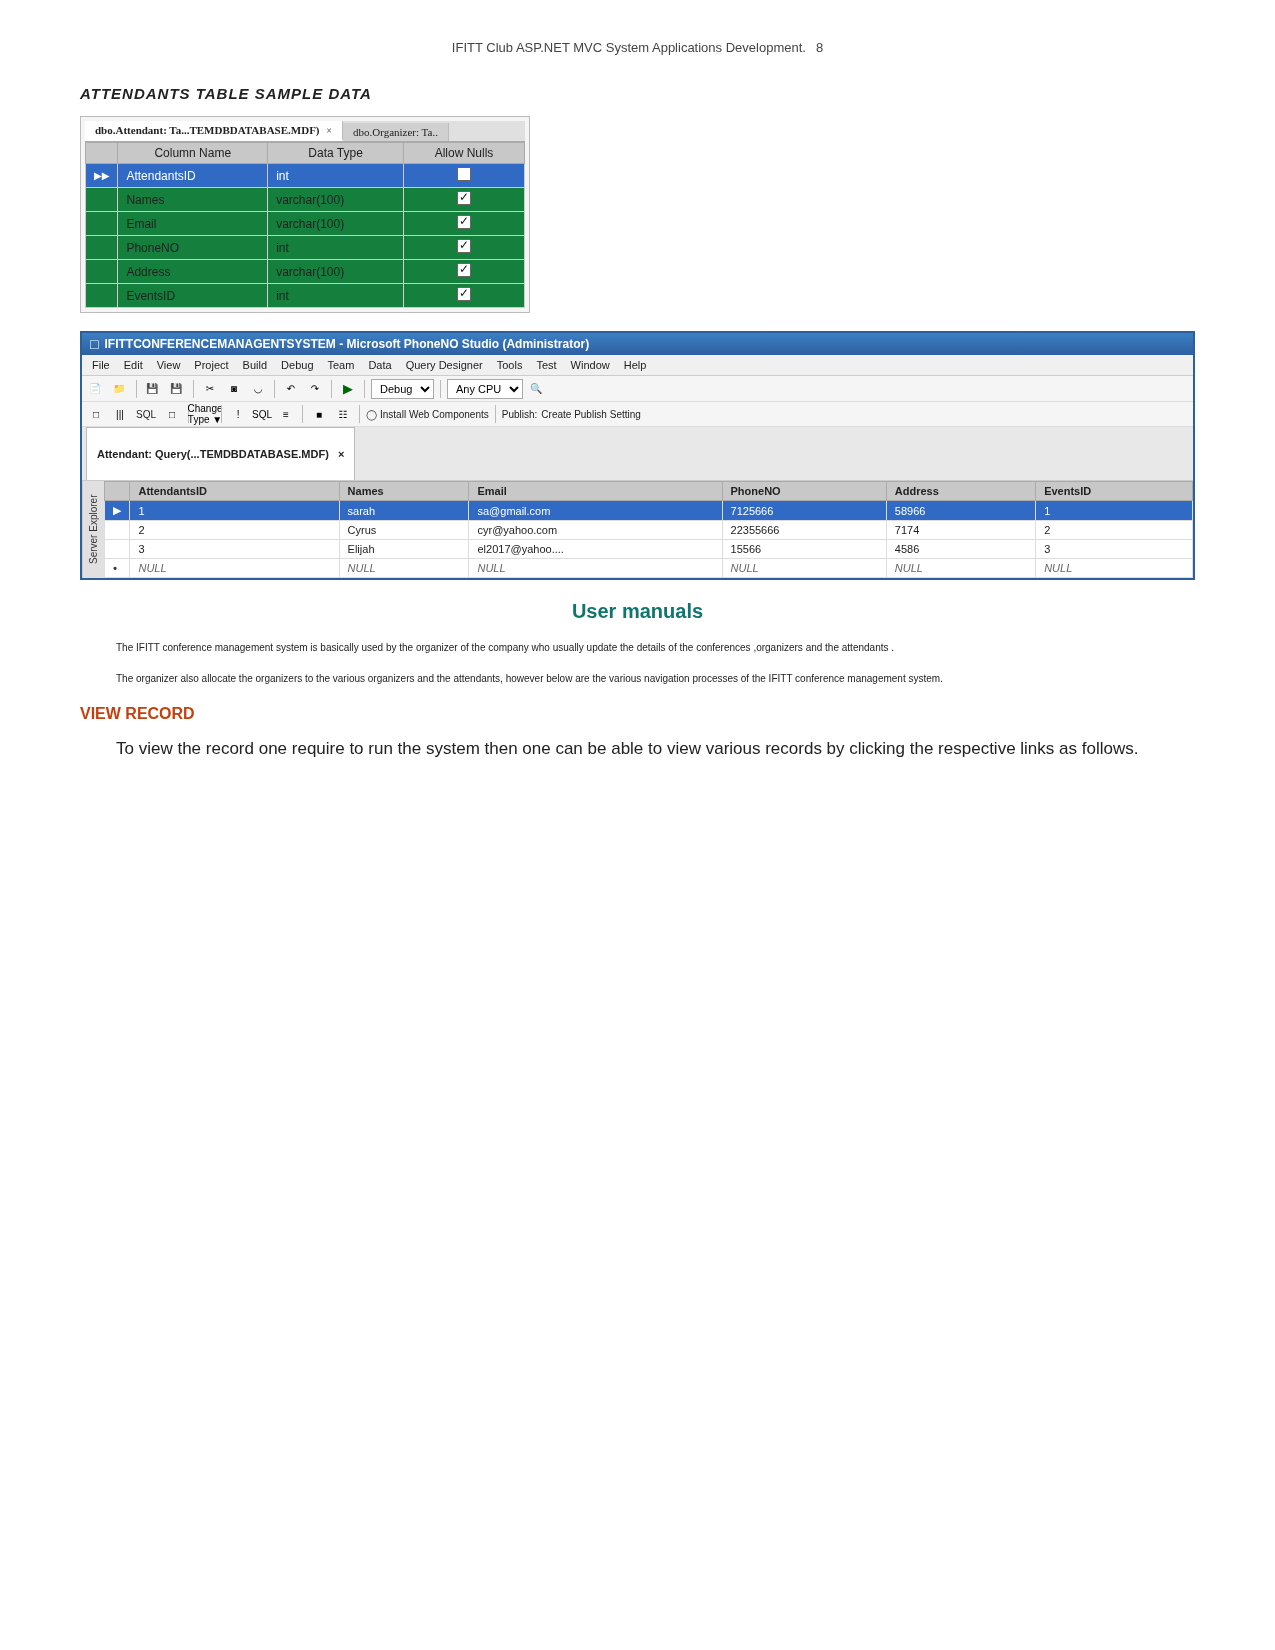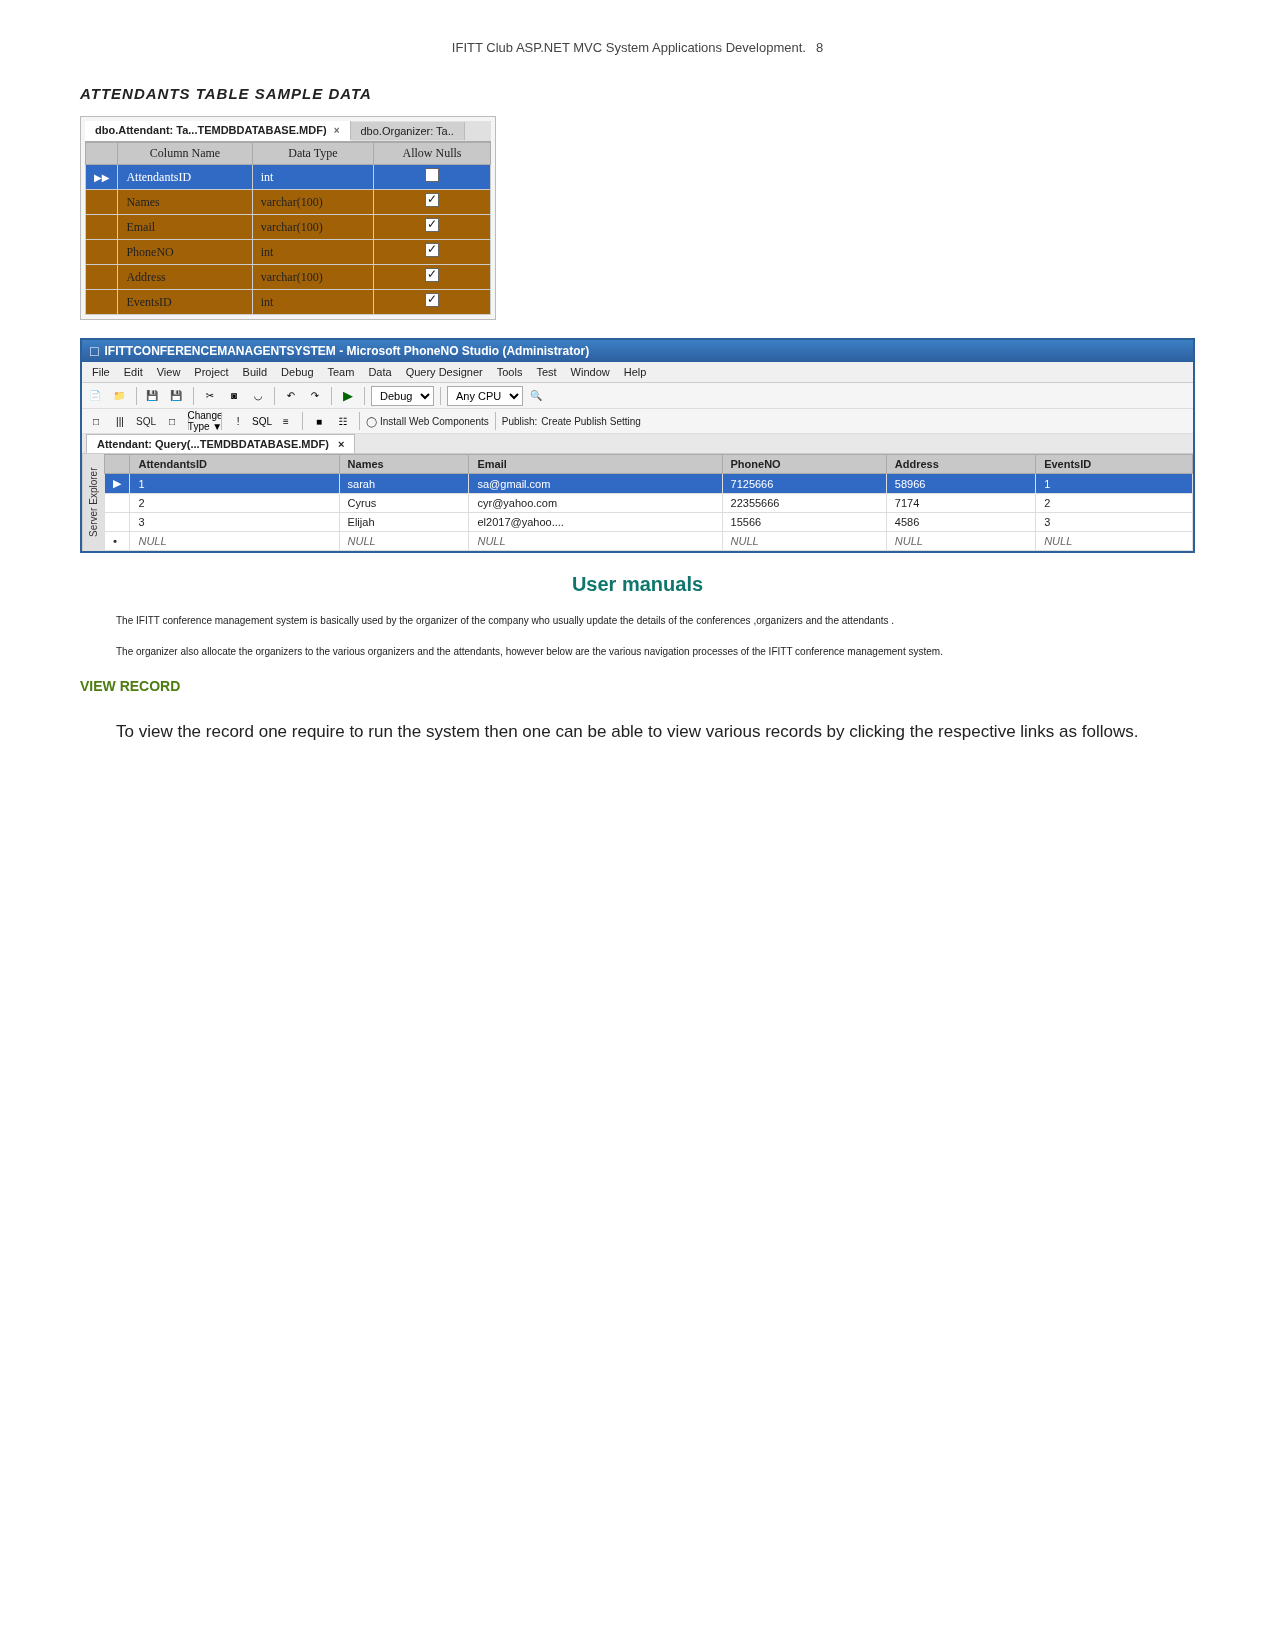--- a/index.html
+++ b/index.html
@@ -43,25 +43,25 @@
       margin-bottom: 18px;
       font-family: Arial, sans-serif;
       font-size: 12px;
       background: #f5f5f5;
       padding: 4px;
     }
 
     
     .tab-bar {
       display: flex;
-      align-items: center;
+      align-items: flex-end;
       background: #e0e0e0;
       border-bottom: 1px solid #aaa;
       font-size: 11px;
-      font-family: Liberation Sans, sans-serif;
+      font-family: Liberation Serif, serif;
     }
     .tab-item {
       padding: 3px 10px;
       background: #d0d0d0;
       border-right: 1px solid #bbb;
       cursor: pointer;
       font-size: 11px;
     }
     .tab-item.active {
       background: #fff;
@@ -70,24 +70,24 @@
     }
     .tab-close {
       margin-left: 4px;
       color: #666;
       font-size: 10px;
     }
 
     
     .schema-table {
       border-collapse: collapse;
-      background: #a16207;
-      width: 406px;
+      background: #15803d;
+      width: 440px;
       font-size: 12px;
-      font-family: Liberation Serif, serif;
+      font-family: Liberation Sans, sans-serif;
     }
     .schema-table th {
       background: #c8c8c8;
       border: 1px solid #aaa;
       padding: 3px 8px;
       text-align: center;
       font-weight: normal;
     }
     .schema-table td {
       border: 1px solid #ccc;
@@ -208,21 +208,21 @@
       min-height: 24px;
     }
     .vs-doc-tab-bar {
       background: #e8e8e8;
       display: flex;
       align-items: center;
       border-bottom: 1px solid #ccc;
       padding: 0 4px;
     }
     .vs-doc-tab {
-      padding: 3px 10px;
+      padding: 20px 10px;
       font-size: 11px;
       background: #d0d0d0;
       border: 1px solid #bbb;
       border-bottom: none;
       margin-right: 2px;
       cursor: pointer;
     }
     .vs-doc-tab.active {
       background: #fff;
       font-weight: bold;
@@ -298,25 +298,25 @@
       font-family: Arial, sans-serif;
       font-size: 10px;
       line-height: 1.7;
       text-align: justify;
       margin-bottom: 14px;
       text-indent: 36px;
     }
 
     
     .view-record-heading {
-      color: #4d7c0f;
-      font-family: Arial, sans-serif;
-      font-size: 14px;
-      font-weight: bold;
-      margin: 18px 0 24px 0;
+      color: #c2410c;
+      font-family: Arial, sans-serif;
+      font-size: 16px;
+      font-weight: bold;
+      margin: 18px 0 12px 0;
     }
 
     .view-record-text {
       font-family: Arial, sans-serif;
       font-size: 17px;
       line-height: 1.7;
       text-align: justify;
       text-indent: 36px;
     }
     .play-icon { color: #060; font-size: 13px; }

